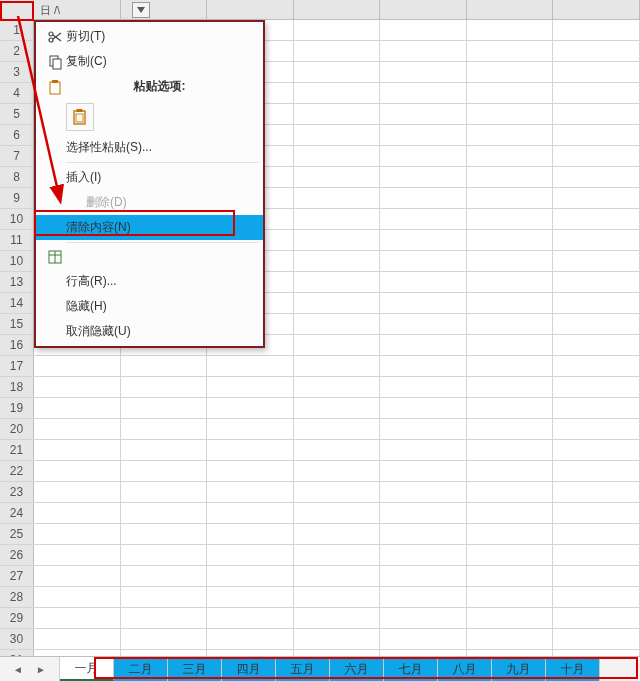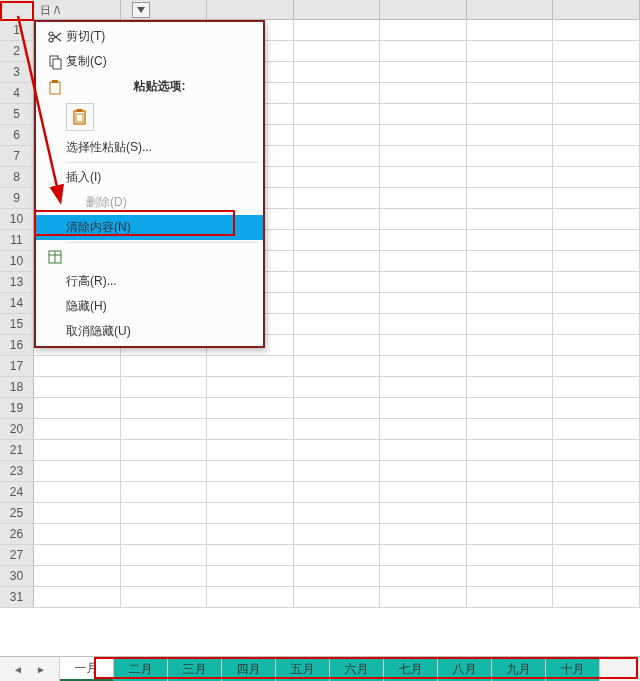--- a/index.html
+++ b/index.html
@@ -184,21 +184,21 @@
     display: flex;
     align-items: stretch;
     position: relative;
   }
   .tab {
     flex: 0 0 54px;
     display: flex;
     align-items: center;
     justify-content: center;
     border-right: 1px solid #c9c9c9;
-    background: #14b8a6;
+    background: #0ea5e9;
     color: #333;
     font-size: 12px;
   }
   .tab.active {
     background: #fff;
     border-bottom: 2px solid #217346;
     font-weight: 500;
   }
   .tabs-anno {
     position: absolute;
@@ -441,20 +441,30 @@
       <div class="row-head">21</div>
       <div class="cell"></div>
       <div class="cell"></div>
       <div class="cell"></div>
       <div class="cell"></div>
       <div class="cell"></div>
       <div class="cell"></div>
       <div class="cell"></div>
     </div>
     <div class="row">
+      <div class="row-head">22</div>
+      <div class="cell"></div>
+      <div class="cell"></div>
+      <div class="cell"></div>
+      <div class="cell"></div>
+      <div class="cell"></div>
+      <div class="cell"></div>
+      <div class="cell"></div>
+    </div>
+    <div class="row">
       <div class="row-head">23</div>
       <div class="cell"></div>
       <div class="cell"></div>
       <div class="cell"></div>
       <div class="cell"></div>
       <div class="cell"></div>
       <div class="cell"></div>
       <div class="cell"></div>
     </div>
     <div class="row">
@@ -482,20 +492,40 @@
       <div class="cell"></div>
       <div class="cell"></div>
       <div class="cell"></div>
       <div class="cell"></div>
       <div class="cell"></div>
       <div class="cell"></div>
       <div class="cell"></div>
     </div>
     <div class="row">
       <div class="row-head">27</div>
+      <div class="cell"></div>
+      <div class="cell"></div>
+      <div class="cell"></div>
+      <div class="cell"></div>
+      <div class="cell"></div>
+      <div class="cell"></div>
+      <div class="cell"></div>
+    </div>
+    <div class="row">
+      <div class="row-head">28</div>
+      <div class="cell"></div>
+      <div class="cell"></div>
+      <div class="cell"></div>
+      <div class="cell"></div>
+      <div class="cell"></div>
+      <div class="cell"></div>
+      <div class="cell"></div>
+    </div>
+    <div class="row">
+      <div class="row-head">29</div>
       <div class="cell"></div>
       <div class="cell"></div>
       <div class="cell"></div>
       <div class="cell"></div>
       <div class="cell"></div>
       <div class="cell"></div>
       <div class="cell"></div>
     </div>
     <div class="row">
       <div class="row-head">30</div>

